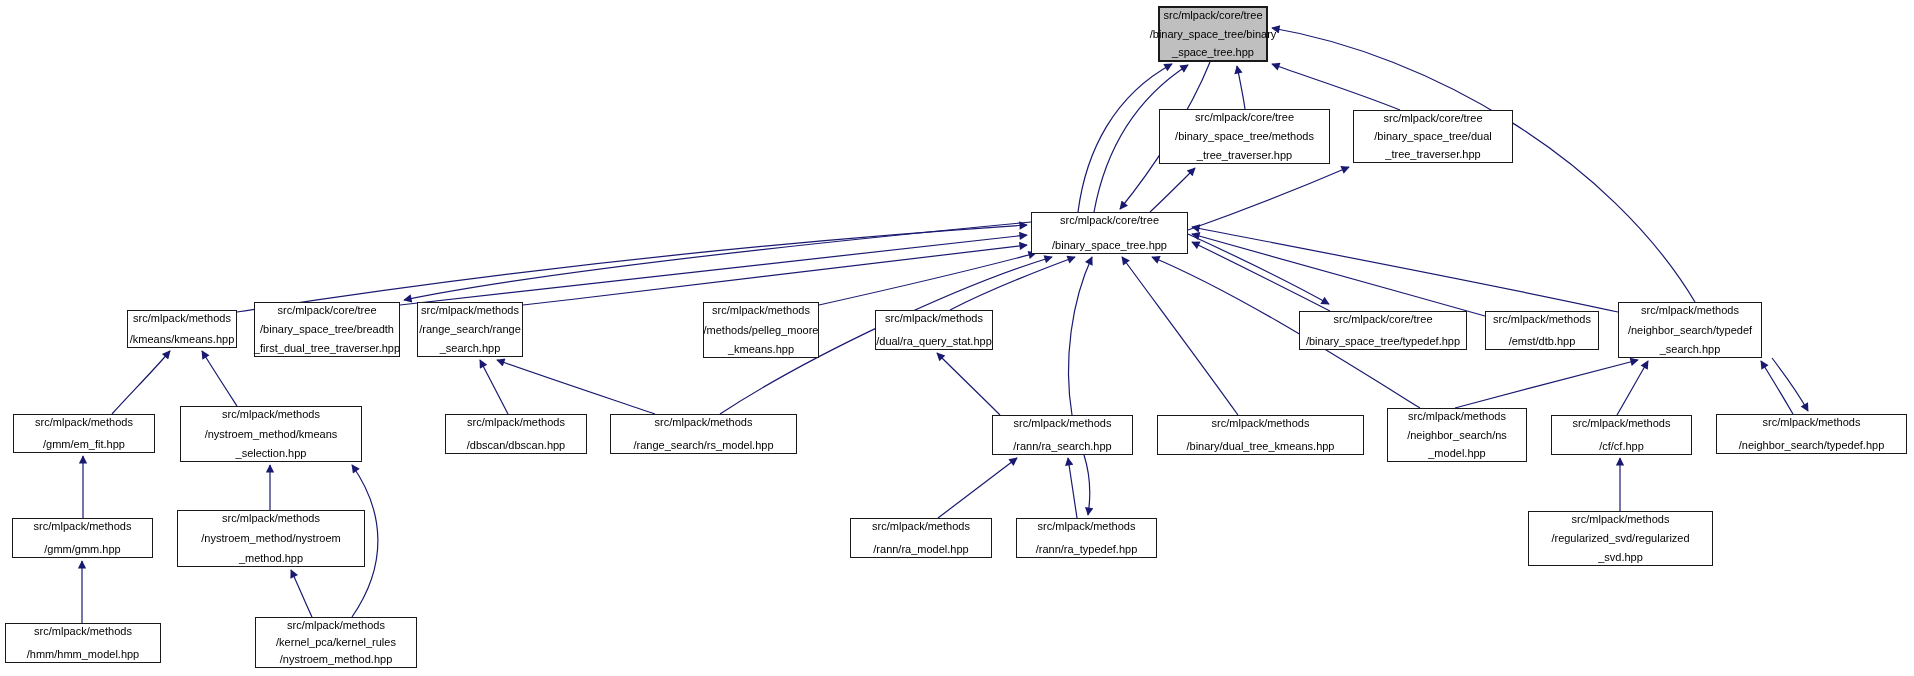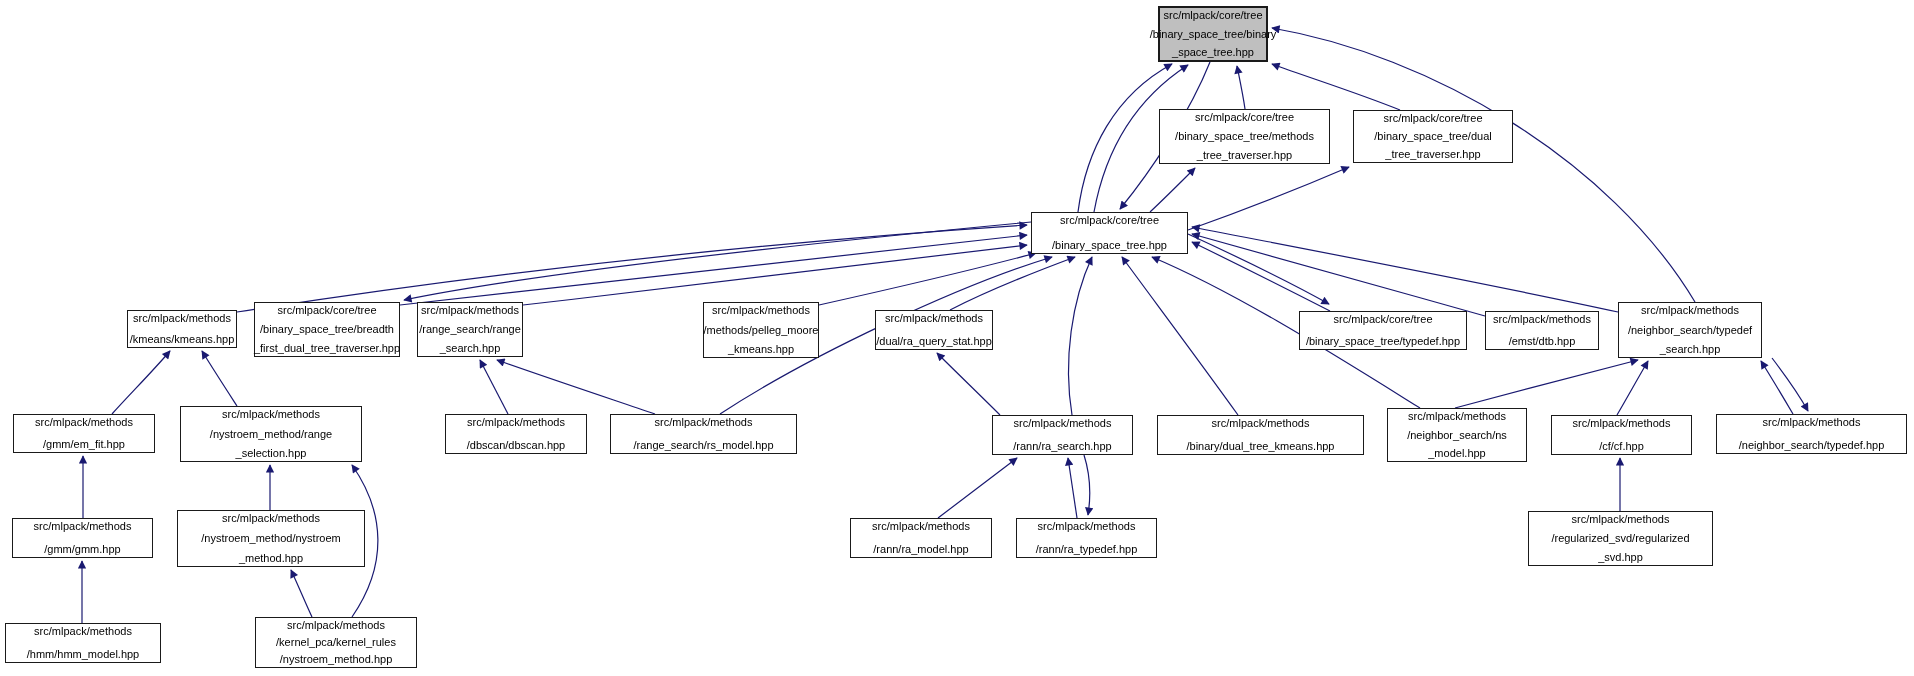--- a/index.html
+++ b/index.html
@@ -117,21 +117,21 @@
       <span>src/mlpack/methods</span>
       <span>/neighbor_search/typedef</span>
       <span>_search.hpp</span>
     </div>
     <div class="node" style="left: 13px; top: 414px; width: 142px; height: 39px;">
       <span>src/mlpack/methods</span>
       <span>/gmm/em_fit.hpp</span>
     </div>
     <div class="node" style="left: 180px; top: 406px; width: 182px; height: 56px;">
       <span>src/mlpack/methods</span>
-      <span>/nystroem_method/range</span>
+      <span>/nystroem_method/kmeans</span>
       <span>_selection.hpp</span>
     </div>
     <div class="node" style="left: 445px; top: 414px; width: 142px; height: 40px;">
       <span>src/mlpack/methods</span>
       <span>/dbscan/dbscan.hpp</span>
     </div>
     <div class="node" style="left: 610px; top: 414px; width: 187px; height: 40px;">
       <span>src/mlpack/methods</span>
       <span>/range_search/rs_model.hpp</span>
     </div>

